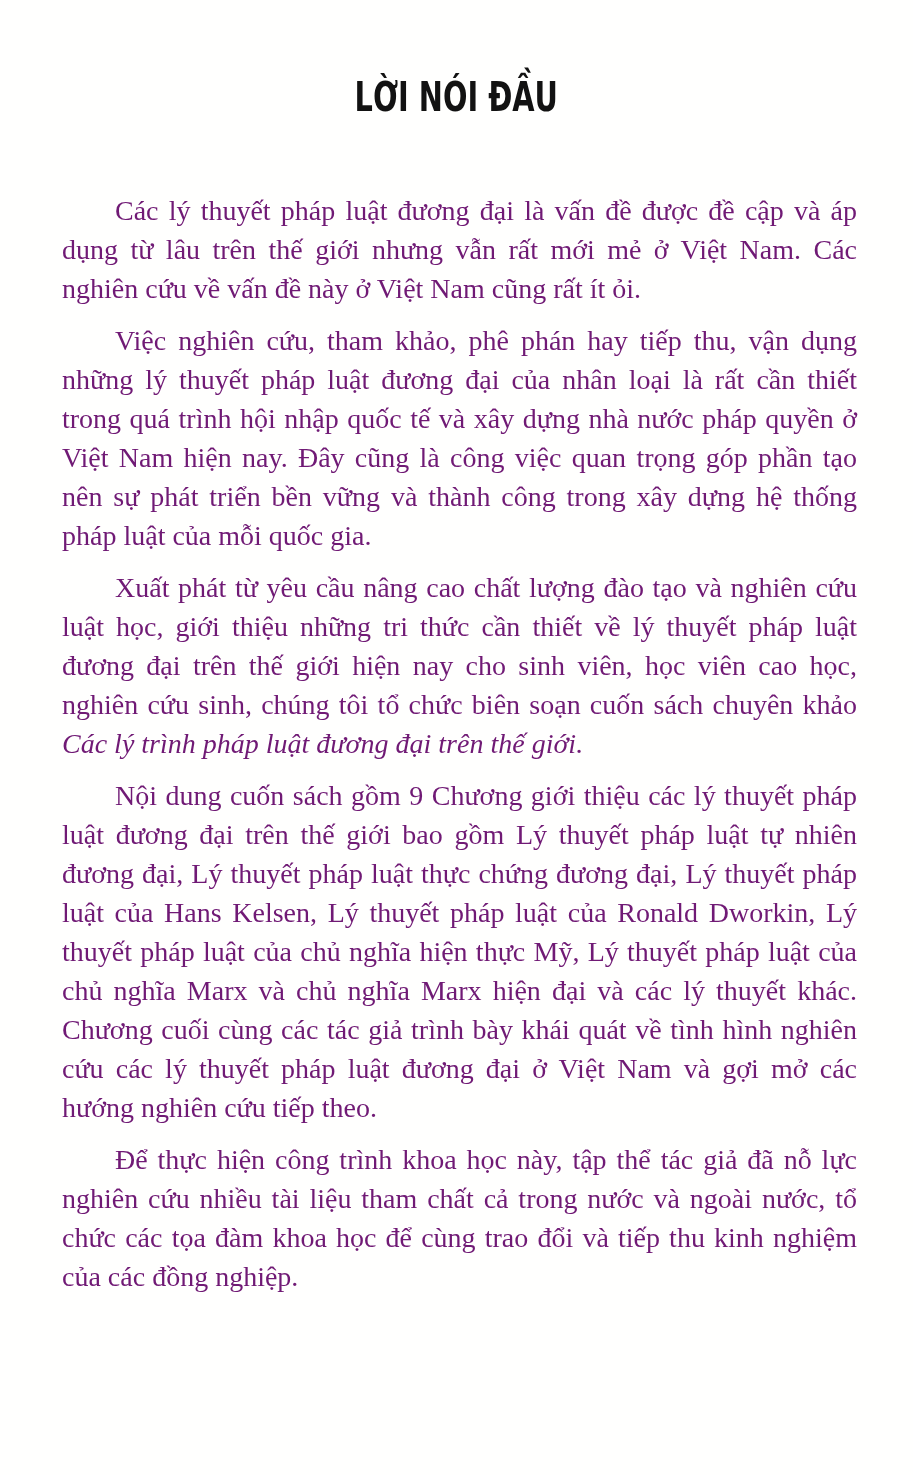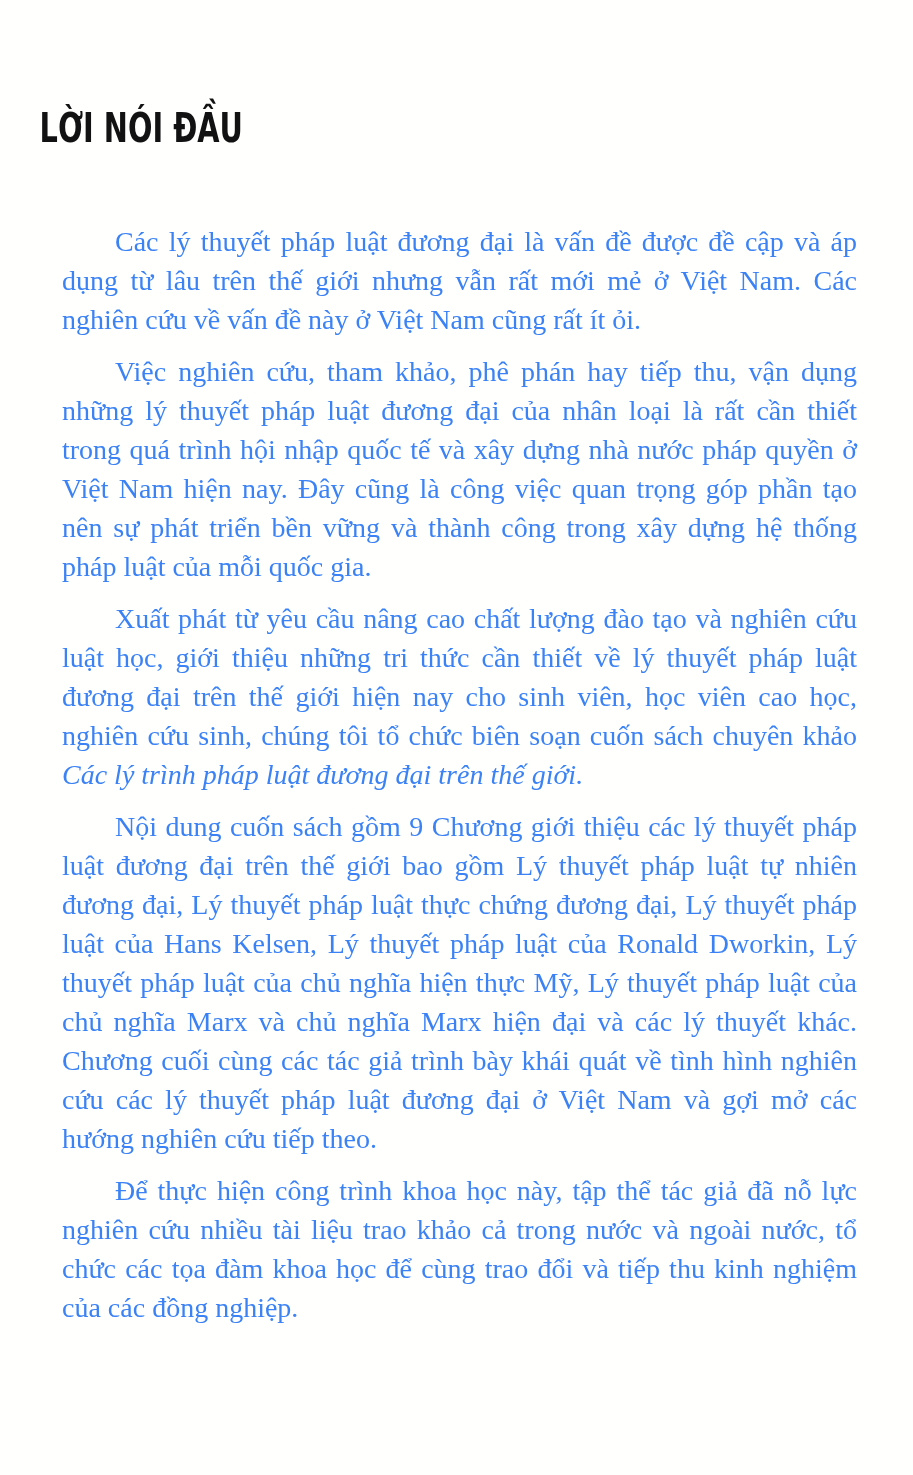--- a/index.html
+++ b/index.html
@@ -10,21 +10,22 @@
   .page {
     position: relative;
     width: 913px;
     height: 1475px;
     background: #fffffe;
     overflow: hidden;
     box-sizing: border-box;
   }
   .title {
     margin: 0;
-    padding-top: 107px;
+    padding-top: 76px;
+    text-align: center;
   }
   .title-inner {
     display: inline-block;
     font-family: "DejaVu Sans", "Liberation Sans", sans-serif;
     font-weight: 800;
     font-size: 40px;
     line-height: 1.05;
     letter-spacing: 0px;
     color: #121212;
     transform: scaleX(0.72);
@@ -32,21 +33,21 @@
     white-space: nowrap;
   }
   .body-text {
     padding: 72px 56px 0 62px;
   }
   .para {
     margin: 0 0 13px 0;
     font-family: "Liberation Serif", "DejaVu Serif", serif;
     font-size: 28px;
     line-height: 39px;
-    color: #3b82f6;
+    color: #701a75;
     text-align: justify;
     text-indent: 53px;
   }
   .para:last-child {
     margin-bottom: 0;
   }
   .emph {
     font-style: italic;
   }
 </style>
@@ -60,16 +61,16 @@
   <div class="body-text">
 
     <p class="para"><span>Các lý thuyết pháp luật đương đại là vấn đề được đề cập và áp dụng từ lâu trên thế giới nhưng vẫn rất mới mẻ ở Việt Nam. Các nghiên cứu về vấn đề này ở Việt Nam cũng rất ít ỏi.</span><em class="emph"></em></p>
 
     <p class="para"><span>Việc nghiên cứu, tham khảo, phê phán hay tiếp thu, vận dụng những lý thuyết pháp luật đương đại của nhân loại là rất cần thiết trong quá trình hội nhập quốc tế và xây dựng nhà nước pháp quyền ở Việt Nam hiện nay. Đây cũng là công việc quan trọng góp phần tạo nên sự phát triển bền vững và thành công trong xây dựng hệ thống pháp luật của mỗi quốc gia.</span><em class="emph"></em></p>
 
     <p class="para"><span>Xuất phát từ yêu cầu nâng cao chất lượng đào tạo và nghiên cứu luật học, giới thiệu những tri thức cần thiết về lý thuyết pháp luật đương đại trên thế giới hiện nay cho sinh viên, học viên cao học, nghiên cứu sinh, chúng tôi tổ chức biên soạn cuốn sách chuyên khảo </span><em class="emph">Các lý trình pháp luật đương đại trên thế giới.</em></p>
 
     <p class="para"><span>Nội dung cuốn sách gồm 9 Chương giới thiệu các lý thuyết pháp luật đương đại trên thế giới bao gồm Lý thuyết pháp luật tự nhiên đương đại, Lý thuyết pháp luật thực chứng đương đại, Lý thuyết pháp luật của Hans Kelsen, Lý thuyết pháp luật của Ronald Dworkin, Lý thuyết pháp luật của chủ nghĩa hiện thực Mỹ, Lý thuyết pháp luật của chủ nghĩa Marx và chủ nghĩa Marx hiện đại và các lý thuyết khác. Chương cuối cùng các tác giả trình bày khái quát về tình hình nghiên cứu các lý thuyết pháp luật đương đại ở Việt Nam và gợi mở các hướng nghiên cứu tiếp theo.</span><em class="emph"></em></p>
 
-    <p class="para"><span>Để thực hiện công trình khoa học này, tập thể tác giả đã nỗ lực nghiên cứu nhiều tài liệu trao khảo cả trong nước và ngoài nước, tổ chức các tọa đàm khoa học để cùng trao đổi và tiếp thu kinh nghiệm của các đồng nghiệp.</span><em class="emph"></em></p>
+    <p class="para"><span>Để thực hiện công trình khoa học này, tập thể tác giả đã nỗ lực nghiên cứu nhiều tài liệu tham chất cả trong nước và ngoài nước, tổ chức các tọa đàm khoa học để cùng trao đổi và tiếp thu kinh nghiệm của các đồng nghiệp.</span><em class="emph"></em></p>
 
   </div>
 </div>
 
 </body></html>

